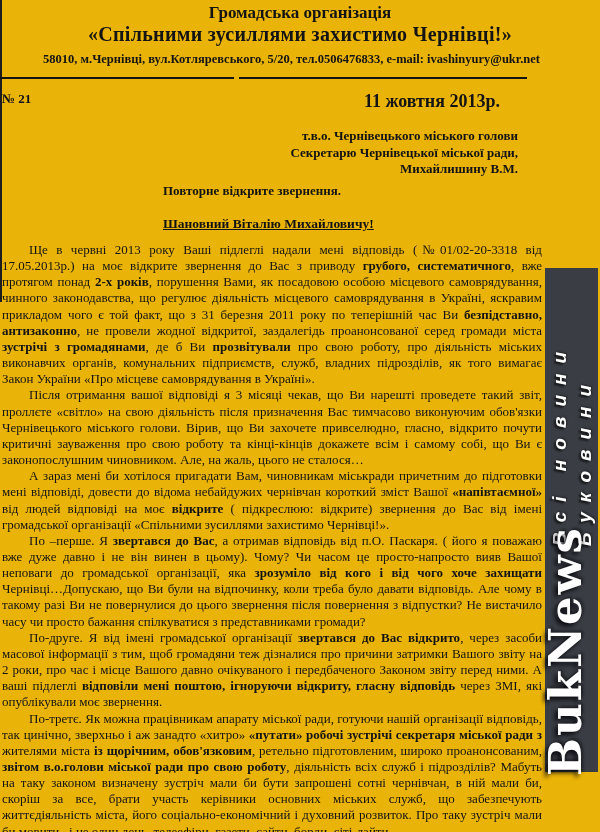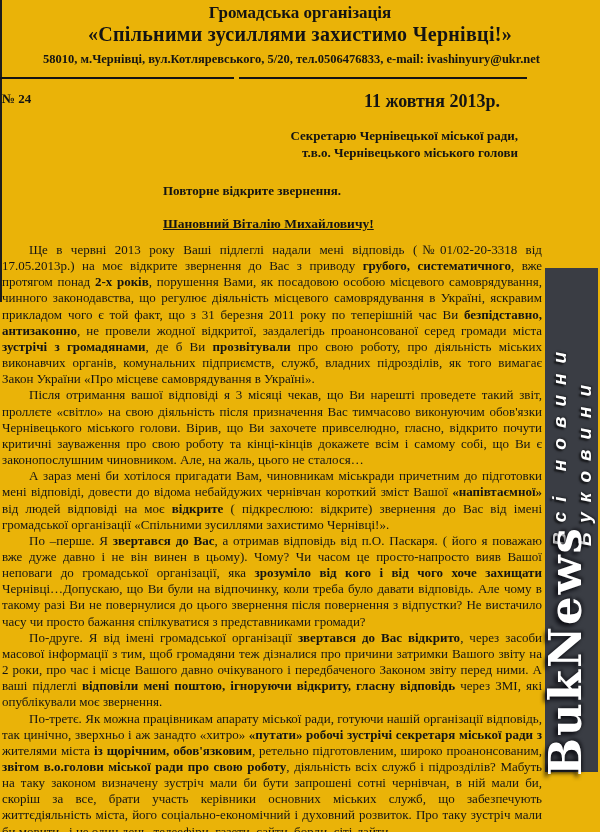--- a/index.html
+++ b/index.html
@@ -97,26 +97,27 @@
 <div class="page">
   <div class="left-edge"></div>
 
   <div class="title1">Громадська організація</div>
   <div class="title2">«Спільними зусиллями захистимо Чернівці!»</div>
   <div class="org-address">58010, м.Чернівці, вул.Котляревського, 5/20, тел.0506476833, e-mail: ivashinyury@ukr.net</div>
 
   <div class="rule rule-1"></div>
   <div class="rule rule-2"></div>
 
-  <div class="doc-number">№ 24</div>
+  <div class="doc-number">№ 21</div>
   <div class="doc-date">11 жовтня 2013р.</div>
 
   <div class="addressee">
+    <div>т.в.о. Чернівецького міського голови</div>
     <div>Секретарю Чернівецької міської ради,</div>
-    <div>т.в.о. Чернівецького міського голови</div>
+    <div>Михайлишину В.М.</div>
   </div>
 
   <div class="subject">Повторне відкрите звернення.</div>
   <div class="salutation">Шановний Віталію Михайловичу!</div>
 
   <div class="letter-body">
     <p><span>Ще в червні 2013 року Ваші підлеглі надали мені відповідь (№01/02-20-3318 від 17.05.2013р.) на моє відкрите звернення до Вас з приводу </span><span class="b">грубого, систематичного</span><span>, вже протягом понад </span><span class="b">2-х років</span><span>, порушення Вами, як посадовою особою місцевого самоврядування, чинного законодавства, що регулює діяльність місцевого самоврядування в Україні, яскравим прикладом чого є той факт, що з 31 березня 2011 року по теперішній час Ви </span><span class="b">безпідставно, антизаконно</span><span>, не провели жодної відкритої, заздалегідь проанонсованої серед громади міста </span><span class="b">зустрічі з громадянами</span><span>, де б Ви </span><span class="b">прозвітували</span><span> про свою роботу, про діяльність міських виконавчих органів, комунальних підприємств, служб, владних підрозділів, як того вимагає Закон України «Про місцеве самоврядування в Україні».</span></p>
     <p><span>Після отримання вашої відповіді я 3 місяці чекав, що Ви нарешті проведете такий звіт, проллєте «світло» на свою діяльність після призначення Вас тимчасово виконуючим обов'язки Чернівецького міського голови. Вірив, що Ви захочете привселюдно, гласно, відкрито почути критичні зауваження про свою роботу та кінці-кінців докажете всім і самому собі, що Ви є законопослушним чиновником. Але, на жаль, цього не сталося…</span></p>
     <p><span>А зараз мені би хотілося пригадати Вам, чиновникам міськради причетним до підготовки мені відповіді, довести до відома небайдужих чернівчан короткий зміст Вашої </span><span class="b">«напівтаємної»</span><span> від людей відповіді на моє </span><span class="b">відкрите</span><span> ( підкреслюю: відкрите) звернення до Вас від імені громадської організації «Спільними зусиллями захистимо Чернівці!».</span></p>
     <p><span>По –перше. Я </span><span class="b">звертався до Вас</span><span>, а отримав відповідь від п.О. Паскаря. ( його я поважаю вже дуже давно і не він винен в цьому). Чому? Чи часом це просто-напросто вияв Вашої неповаги до громадської організації, яка </span><span class="b">зрозуміло від кого і від чого хоче захищати</span><span> Чернівці…Допускаю, що Ви були на відпочинку, коли треба було давати відповідь. Але чому в такому разі Ви не повернулися до цього звернення після повернення з відпустки? Не вистачило часу чи просто бажання спілкуватися з представниками громади?</span></p>

